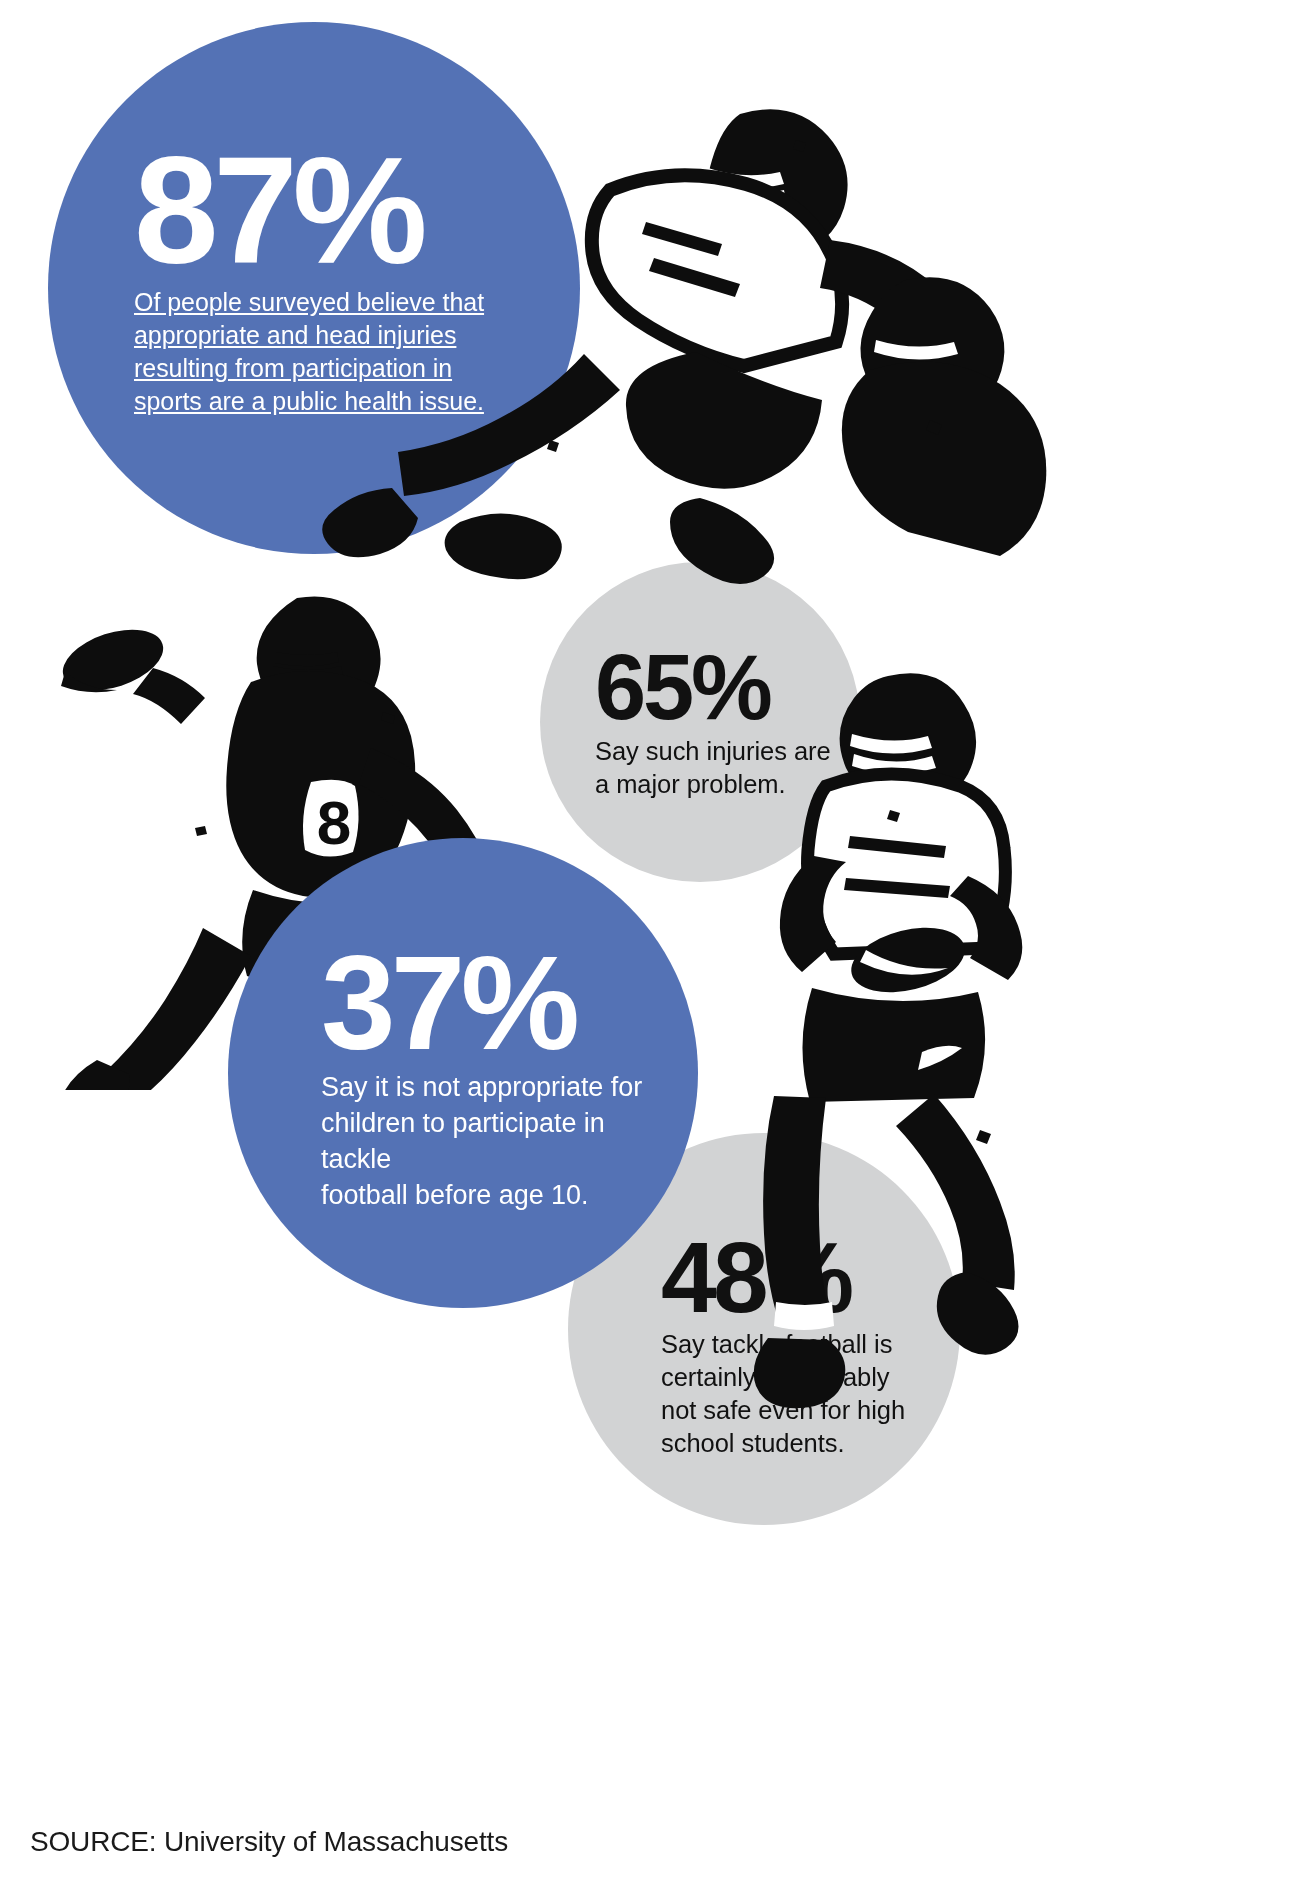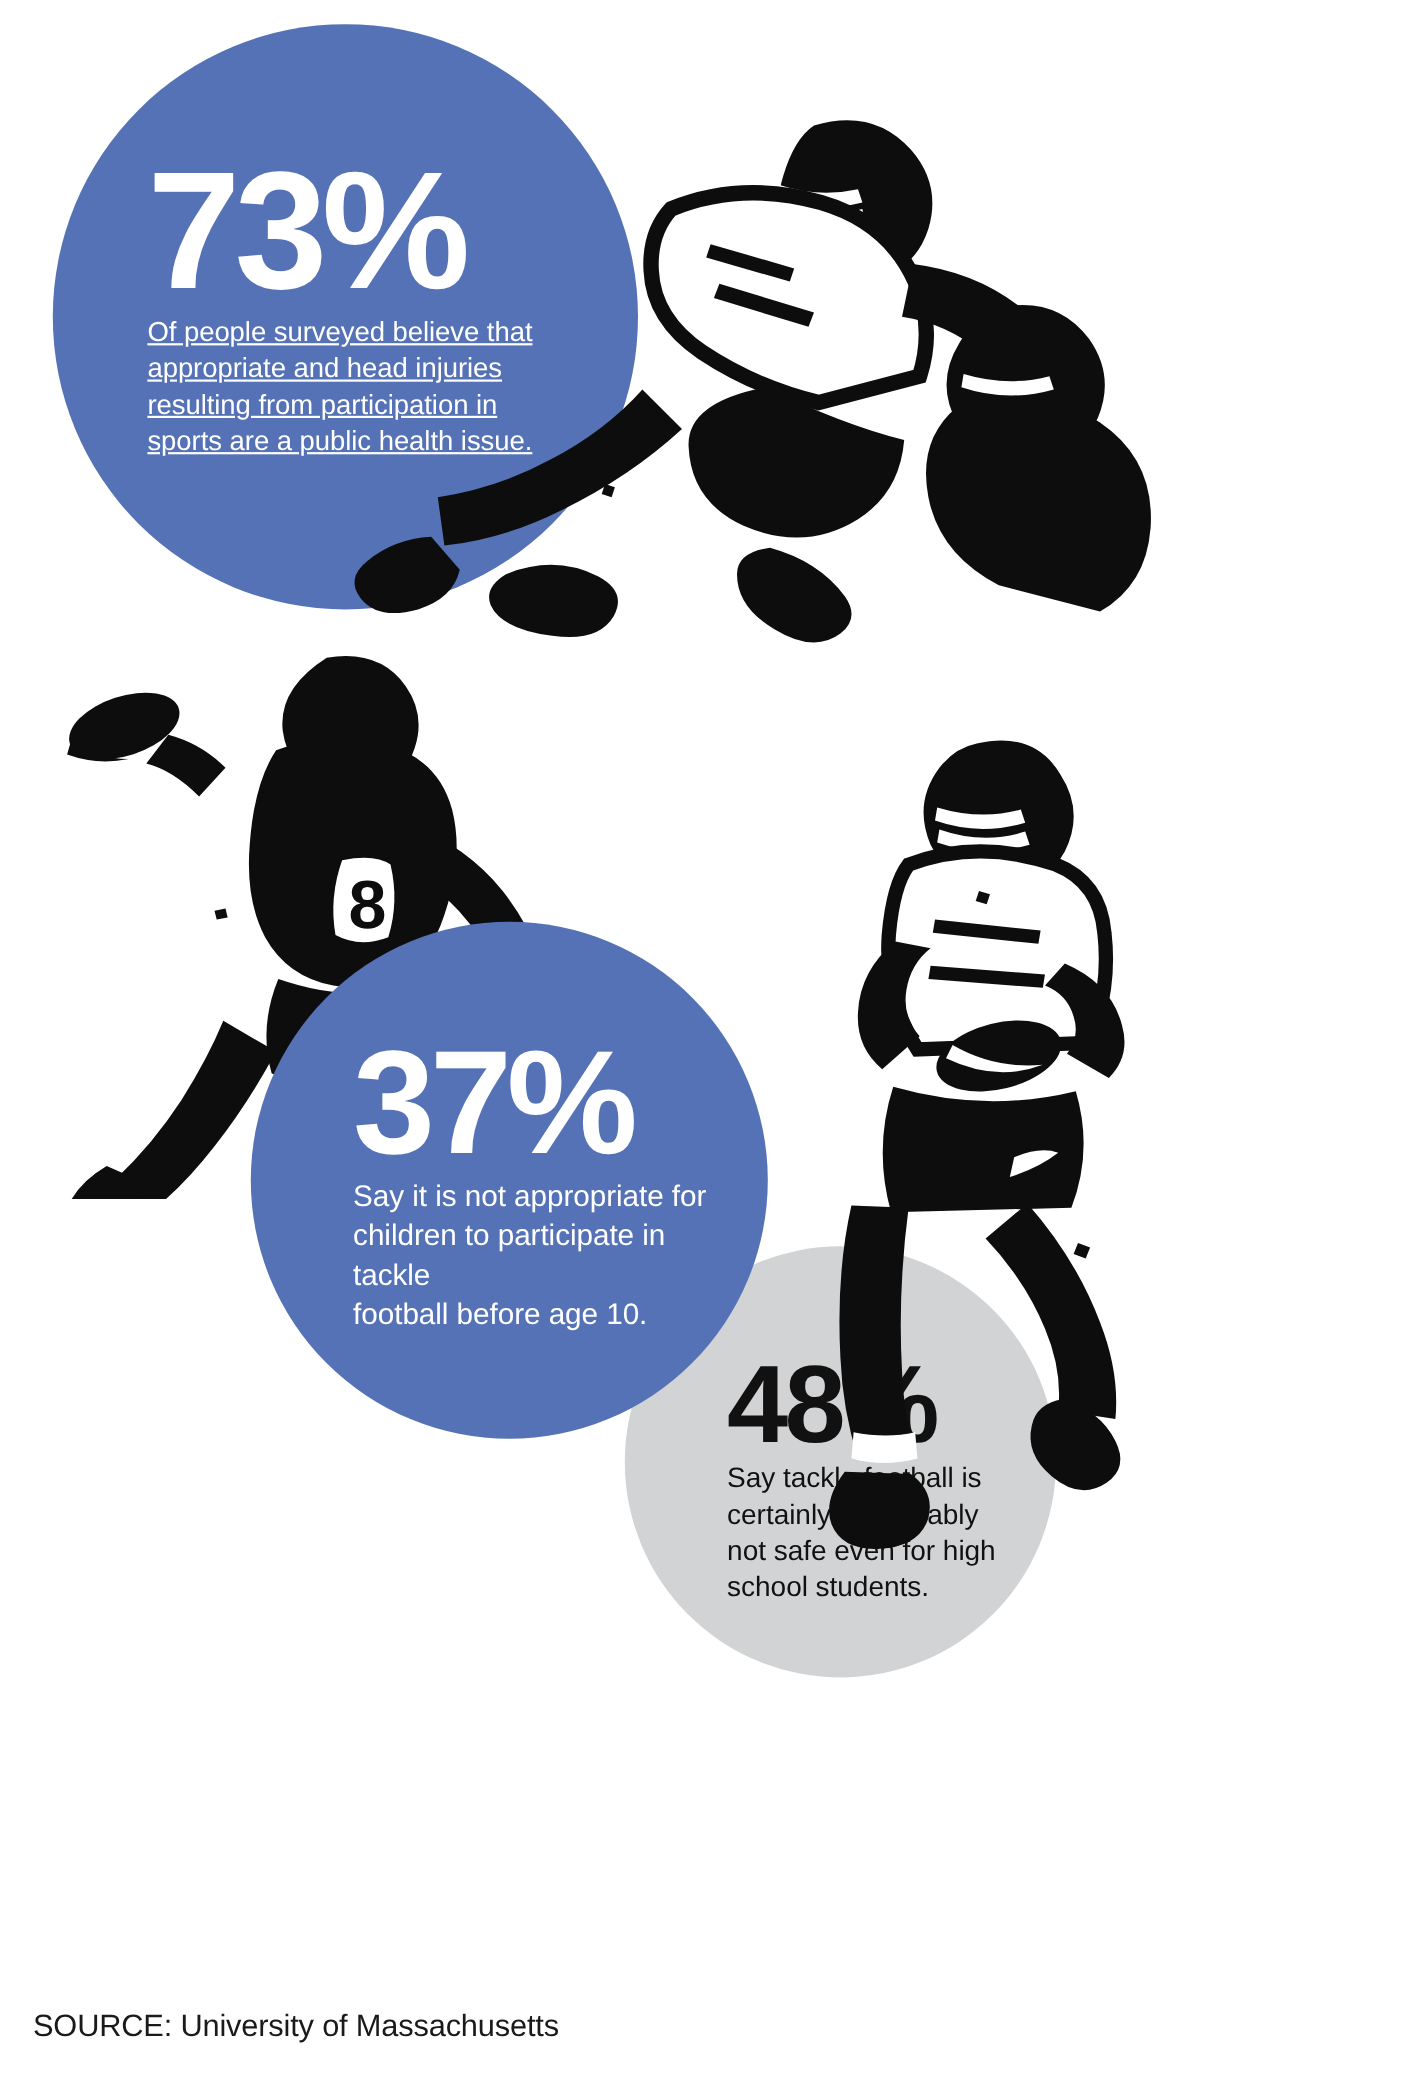--- a/index.html
+++ b/index.html
@@ -239,24 +239,33 @@
       <span class="stat-value">48%</span>
       <span class="stat-caption">
         <span>Say tackle football is</span><br>
         <span>certainly or probably</span><br>
         <span>not safe even for high</span><br>
         <span>school students.</span>
       </span>
     </div>
   </div>
 
+  <div class="stat-circle gray" id="circle-65">
+    <div class="stat-inner">
+      <span class="stat-value">65%</span>
+      <span class="stat-caption">
+        <span>Say such injuries are</span><br>
+        <span>a major problem.</span>
+      </span>
+    </div>
+  </div>
 
   <div class="stat-circle blue" id="circle-94">
     <div class="stat-inner">
-      <span class="stat-value">73%</span>
+      <span class="stat-value">87%</span>
       <span class="stat-caption">
         <span>Of people surveyed believe that</span><br>
         <span>appropriate and head injuries</span><br>
         <span>resulting from participation in</span><br>
         <span>sports are a public health issue.</span>
       </span>
     </div>
   </div>
 
   <div class="stat-circle blue" id="circle-78">

